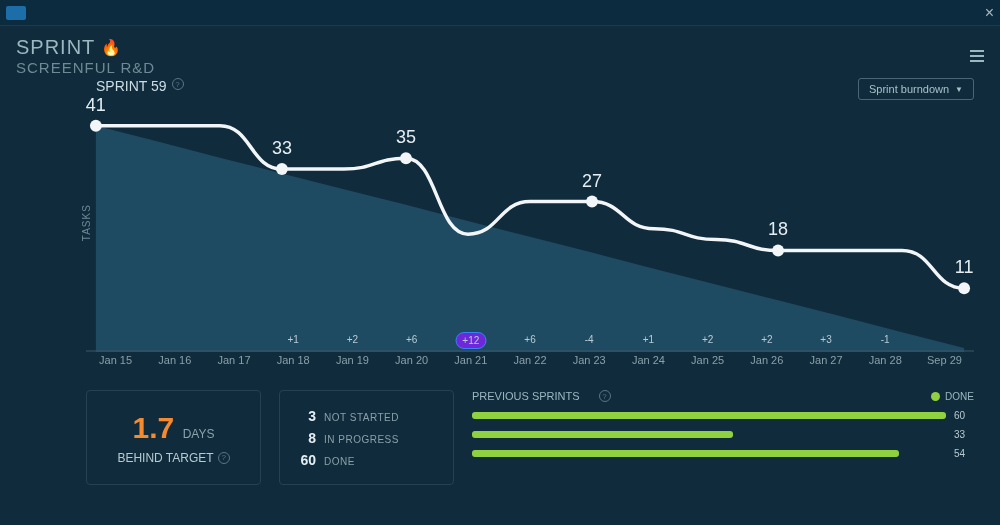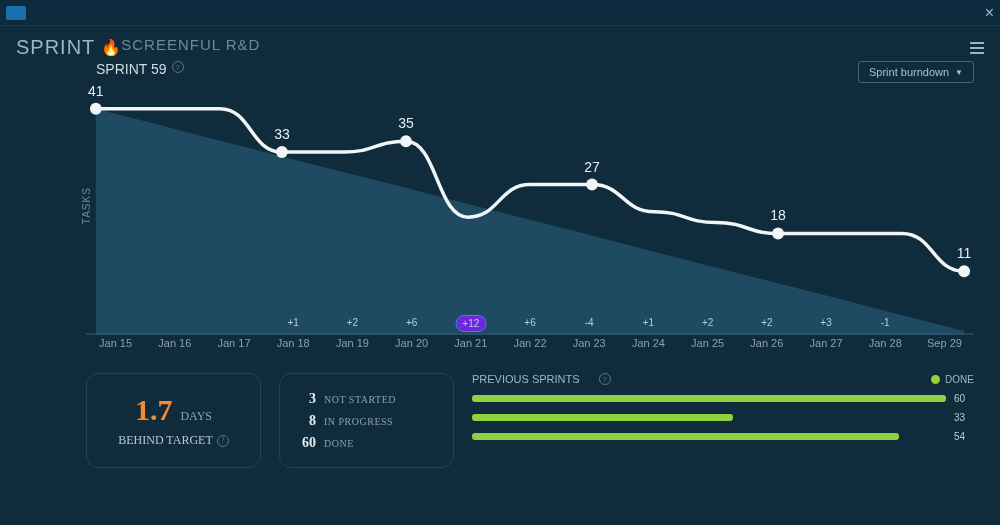--- a/index.html
+++ b/index.html
@@ -2,21 +2,21 @@
 <html><head>
 <meta charset="utf-8">
 <style>
   * { box-sizing: border-box; margin: 0; padding: 0; }
   html, body { width: 1000px; height: 525px; overflow: hidden; font-family: -apple-system, "Segoe UI", Helvetica, Arial, sans-serif; background: #fff; }
   .titlebar { height: 26px; background: #0d2b3e; display: flex; align-items: center; justify-content: space-between; padding: 0 6px; border-bottom: 1px solid #1a3b50; }
   .titlebar .flag { width: 20px; height: 14px; background: #1b6ea8; position: relative; border-radius: 2px; }
   .titlebar .close { color: #a8b8c0; font-size: 16px; cursor: pointer; }
   .app { background: #102b3b; height: 499px; padding: 10px 16px 10px 16px; color: #bfd3db; position: relative; }
   .header { display: flex; align-items: center; justify-content: space-between; margin-bottom: 6px; }
-  .header-left { display: flex; flex-direction: row; }
+  .header-left { display: flex; flex-direction: column; }
   .title-row { display: flex; align-items: center; gap: 6px; }
   .app-title { font-size: 20px; font-weight: 300; letter-spacing: 1px; color: #9cb6c2; }
   .fire { font-size: 16px; }
   .subtitle { font-size: 15px; letter-spacing: 1px; color: #6f8a96; }
   .hamburger { display: flex; flex-direction: column; gap: 3px; cursor: pointer; }
   .hamburger span { width: 14px; height: 2px; background: #9cb6c2; }
 
   .chart-area { position: relative; height: 300px; margin-left: 70px; margin-right: 10px; margin-top: 2px; }
   .sprint-label { position: absolute; top: -4px; left: 10px; font-size: 14px; color: #cdddE4; display: flex; gap: 5px; }
   .help-dot { width: 12px; height: 12px; border: 1px solid #5a7684; border-radius: 50%; font-size: 8px; display: inline-flex; align-items: center; justify-content: center; color: #5a7684; }
@@ -25,24 +25,24 @@
 
   .plot { position: absolute; top: 18px; left: 0; right: 0; bottom: 30px; }
   .plot svg { width: 100%; height: 100%; display: block; }
   .ylabel { position: absolute; left: -18px; top: 50%; transform: rotate(-90deg) translateX(40%); font-size: 10px; letter-spacing: 1px; color: #6f8a96; }
 
   .xaxis { position: absolute; left: 0; right: 0; bottom: 0; height: 28px; display: flex; }
   .xcell { flex: 1; text-align: center; font-size: 11px; color: #8aa0ab; position: relative; }
   .delta { position: absolute; top: -22px; left: 50%; transform: translateX(-50%); font-size: 10px; color: #b9ccd5; background: rgba(0,0,0,0); padding: 2px 6px; border-radius: 10px; }
   .delta.hl { background: #6d28d9; border: 1px solid #3b82f6; }
 
-  .point-label { position: absolute; color: #e4eef2; font-size: 14px; transform: translate(-50%, -100%); margin-top: -10px; text-align: right; }
+  .point-label { position: absolute; color: #e4eef2; font-size: 18px; transform: translate(-50%, -100%); margin-top: -10px; text-align: right; }
 
   .bottom { display: flex; gap: 18px; margin-left: 70px; margin-right: 10px; margin-top: 8px; height: 95px; }
-  .panel { border: 1px solid #26414f; border-radius: 12px; padding: 10px; font-family: Liberation Serif, serif; }
+  .panel { border: 1px solid #26414f; border-radius: 4px; padding: 10px; }
   .panel.kpi { width: 175px; display: flex; flex-direction: column; align-items: center; justify-content: center; }
   .kpi-val { color: #f58a2e; font-size: 30px; font-weight: 600; }
   .kpi-unit { color: #8ca2ad; font-size: 12px; margin-left: 4px; }
   .kpi-sub { color: #b7cad2; font-size: 12px; margin-top: 6px; display: flex; align-items: center; gap: 4px; }
 
   .panel.counts { width: 175px; display: flex; flex-direction: column; justify-content: center; gap: 6px; }
   .count-row { display: flex; align-items: baseline; gap: 8px; }
   .count-row .n { color: #e4eef2; font-size: 14px; font-weight: 600; width: 26px; text-align: right; }
   .count-row .l { color: #8aa0ab; font-size: 10px; letter-spacing: 0.5px; }
 

